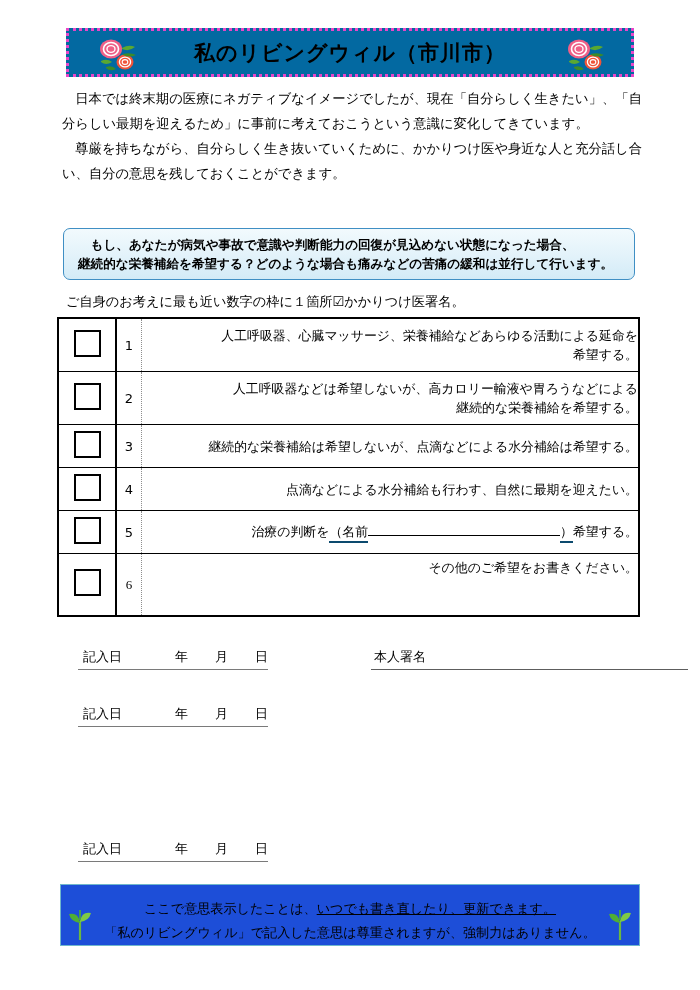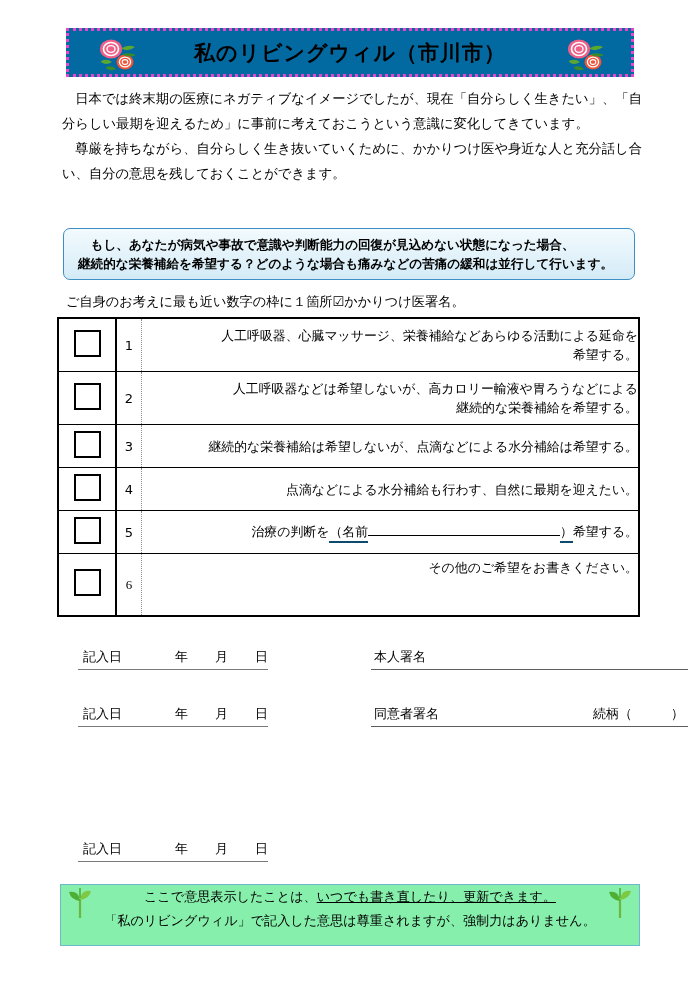--- a/index.html
+++ b/index.html
@@ -221,23 +221,23 @@
 
   
   .notice-box {
     position: absolute;
     left: 60px;
     top: 884px;
     width: 580px;
     height: 62px;
     box-sizing: border-box;
     border: 1.5px solid #6fb7cc;
-    background: #86efac;
+    background: #1d4ed8;
     display: flex;
-    align-items: flex-start;
+    align-items: flex-end;
   }
   .notice-text {
     flex: 1;
     text-align: center;
     font-size: 13.1px;
     line-height: 24px;
   }
   .notice-text .u { text-decoration: underline; }
   .sprout-l { margin-left: 6px; }
   .sprout-r { margin-right: 6px; }
@@ -364,24 +364,20 @@
     </div>
   </div>
 
   <div class="sig-row" style="top:703px;">
     <div class="sig-date">
       <span class="d-label">記入日</span>
       <span class="d-y">年</span>
       <span class="d-m">月</span>
       <span class="d-d">日</span>
     </div>
-    <div class="sig-name">
-      <span class="n-label">同意者署名</span>
-      <span class="n-rel">続柄（　　　）</span>
-    </div>
   </div>
 
   <div class="sig-row" style="top:838px;">
     <div class="sig-date">
       <span class="d-label">記入日</span>
       <span class="d-y">年</span>
       <span class="d-m">月</span>
       <span class="d-d">日</span>
     </div>
   </div>

